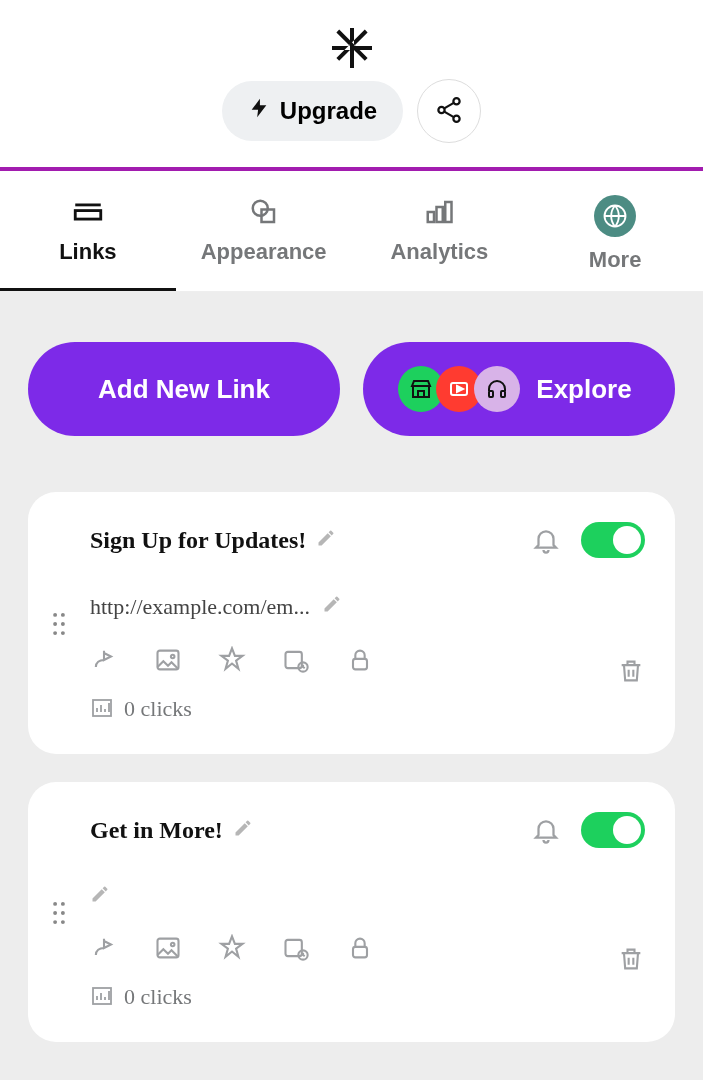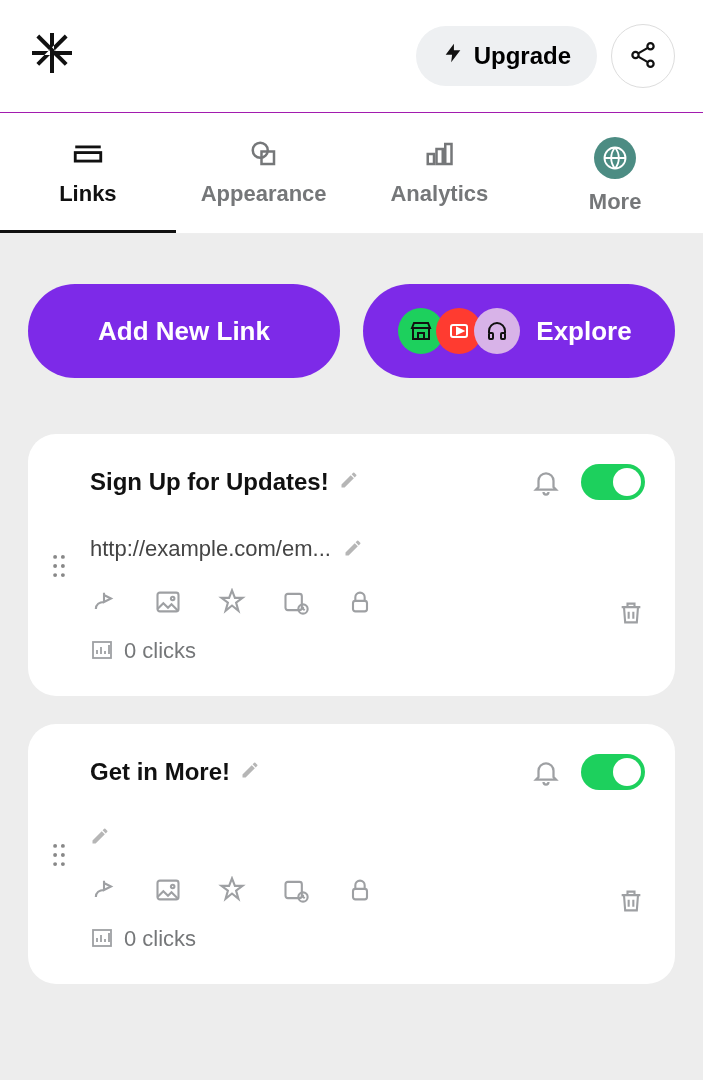--- a/index.html
+++ b/index.html
@@ -5,23 +5,23 @@
 * { margin: 0; padding: 0; box-sizing: border-box; }
 body {
   font-family: -apple-system, BlinkMacSystemFont, 'Segoe UI', Helvetica, Arial, sans-serif;
   background: #fff;
   width: 703px;
   color: #111;
 }
 .header {
   display: flex;
   align-items: center;
-  justify-content: space-between;
   padding: 24px 28px;
-  border-bottom: 1px solid #a21caf;
+  border-bottom: 4px solid #a21caf;
+  flex-direction: column;
 }
 .logo {
   font-size: 42px;
   font-weight: 900;
   line-height: 1;
 }
 .header-right { display: flex; align-items: center; gap: 14px; }
 .upgrade-btn {
   display: flex;
   align-items: center;
@@ -113,21 +113,21 @@
   display: flex;
   gap: 18px;
 }
 .drag-handle {
   display: flex;
   align-items: center;
   color: #888;
   cursor: grab;
   padding: 0 6px;
 }
-.card-body { flex: 1; }
+.card-body { flex: 1; font-family: Liberation Serif, serif; }
 .card-top-row {
   display: flex;
   align-items: center;
   justify-content: space-between;
   gap: 12px;
   margin-bottom: 14px;
 }
 .title-group {
   display: flex;
   align-items: center;
@@ -138,21 +138,21 @@
   font-size: 24px;
   font-weight: 800;
 }
 .right-controls {
   display: flex;
   align-items: center;
   gap: 20px;
 }
 .url-row {
   display: flex;
-  align-items: flex-end;
+  align-items: flex-start;
   gap: 12px;
   margin-bottom: 26px;
   margin-top: 36px;
 }
 .card-url {
   font-size: 22px;
   color: #444;
   white-space: nowrap;
   overflow: hidden;
   text-overflow: ellipsis;

